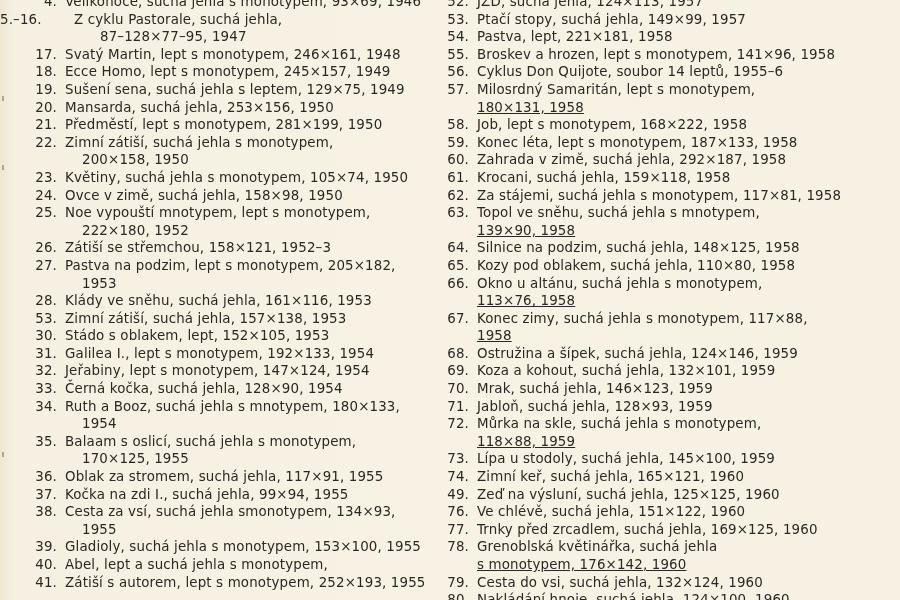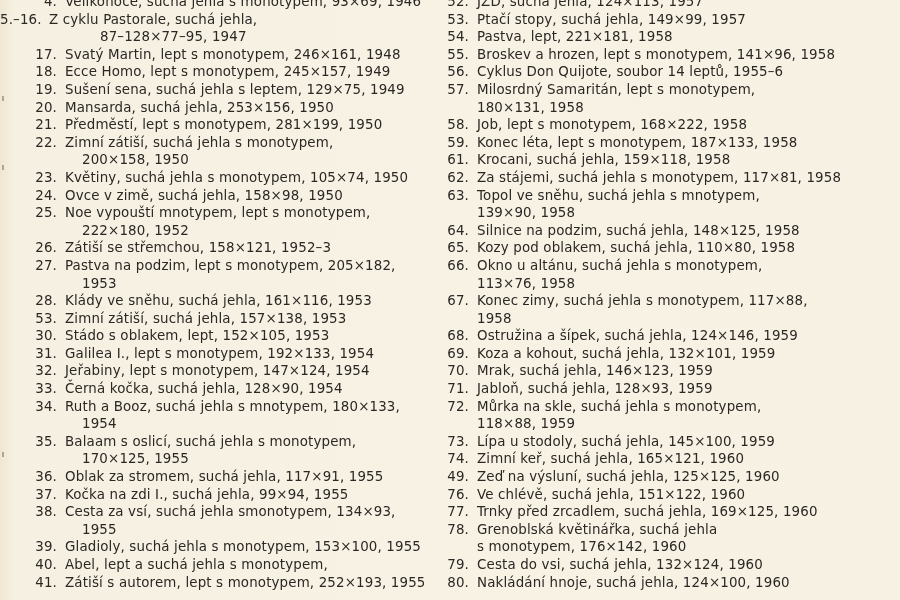--- a/index.html
+++ b/index.html
@@ -42,23 +42,23 @@
     }
     .col-left .text { margin-left: 65px; display: block; }
     .col-left .cont { margin-left: 82px; display: block; }
     .col-right .num {
       position: absolute;
       left: 0;
       width: 29px;
       text-align: right;
     }
     .col-right .text { margin-left: 37px; display: block; }
-    .col-right .cont { margin-left: 37px; display: block; }
+    .col-right .cont { margin-left: 37px; display: block; text-decoration: underline; }
     .col-left .entry.wide-num .num { left: 0; width: 78px; text-align: left; }
-    .col-left .entry.wide-num .text { margin-left: 49px; }
+    .col-left .entry.wide-num .text { margin-left: 74px; }
     .col-left .entry.wide-num .cont { margin-left: 100px; }
     .edge-mark {
       position: absolute;
       left: 2px;
       width: 2px;
       height: 5px;
       background: #6b625a;
       opacity: 0.5;
     }
   </style>
@@ -215,20 +215,24 @@
       </div>
       <div class="entry">
         <span class="num">58.</span>
         <span class="text">Job, lept s monotypem, 168×222, 1958</span>
       </div>
       <div class="entry">
         <span class="num">59.</span>
         <span class="text">Konec léta, lept s monotypem, 187×133, 1958</span>
       </div>
       <div class="entry">
+        <span class="num">60.</span>
+        <span class="text">Zahrada v zimě, suchá jehla, 292×187, 1958</span>
+      </div>
+      <div class="entry">
         <span class="num">61.</span>
         <span class="text">Krocani, suchá jehla, 159×118, 1958</span>
       </div>
       <div class="entry">
         <span class="num">62.</span>
         <span class="text">Za stájemi, suchá jehla s monotypem, 117×81, 1958</span>
       </div>
       <div class="entry">
         <span class="num">63.</span>
         <span class="text">Topol ve sněhu, suchá jehla s mnotypem,</span>

